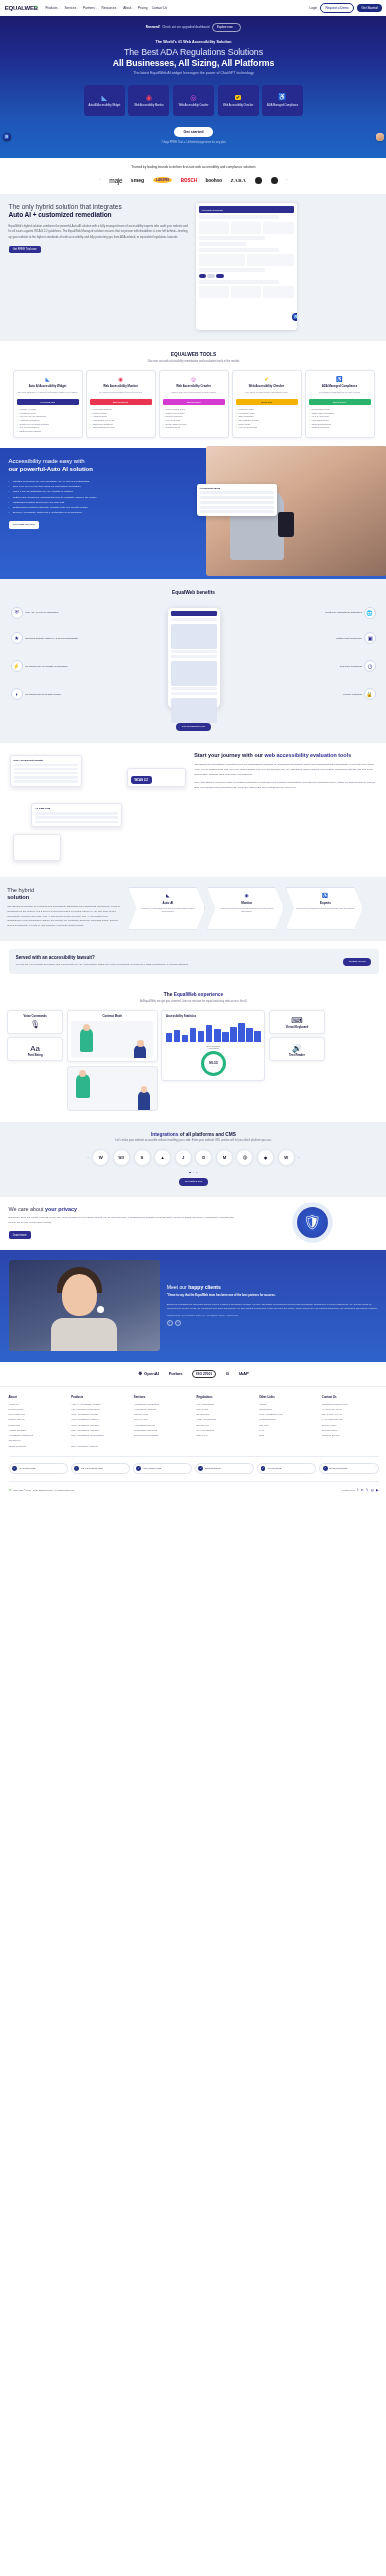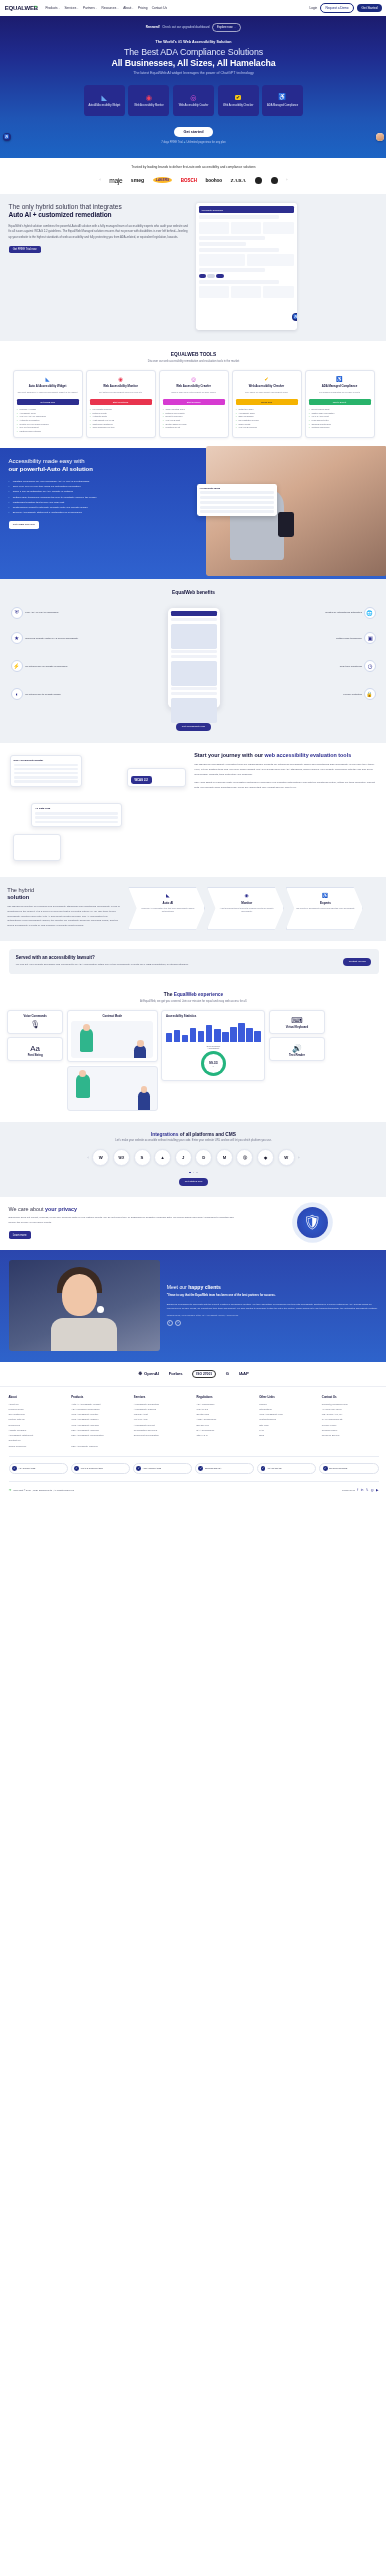--- a/index.html
+++ b/index.html
@@ -347,22 +347,22 @@
     </div>
   </div>
 
   <div class="hero">
     <div class="ribbon">
       <b>Renewed!</b>
       <span>Check out our upgraded dashboard</span>
       <span class="pill">Explore now →</span>
     </div>
     <div class="hero-kicker">The World's #1 Web Accessibility Solution</div>
-    <div class="hero-h1">The Best ADA Compliance Solutions</div>
-    <div class="hero-h2">All Businesses, All Sizes, All Hamelacha</div>
+    <div class="hero-h1">The Best ADA Regulations Solutions</div>
+    <div class="hero-h2">All Businesses, All Sizing, All Platforms</div>
     <div class="hero-sub">The latest EqualWeb AI widget leverages the power of ChatGPT technology</div>
 
     <div class="hero-cards">
       <div class="hcard">
         <div class="ic">
             <span style="color:#6aa9f0;font-size:7.2px;">◣</span>
           </div>
         <div class="lbl">Auto AI Accessibility Widget</div>
       </div>
       <div class="hcard">

